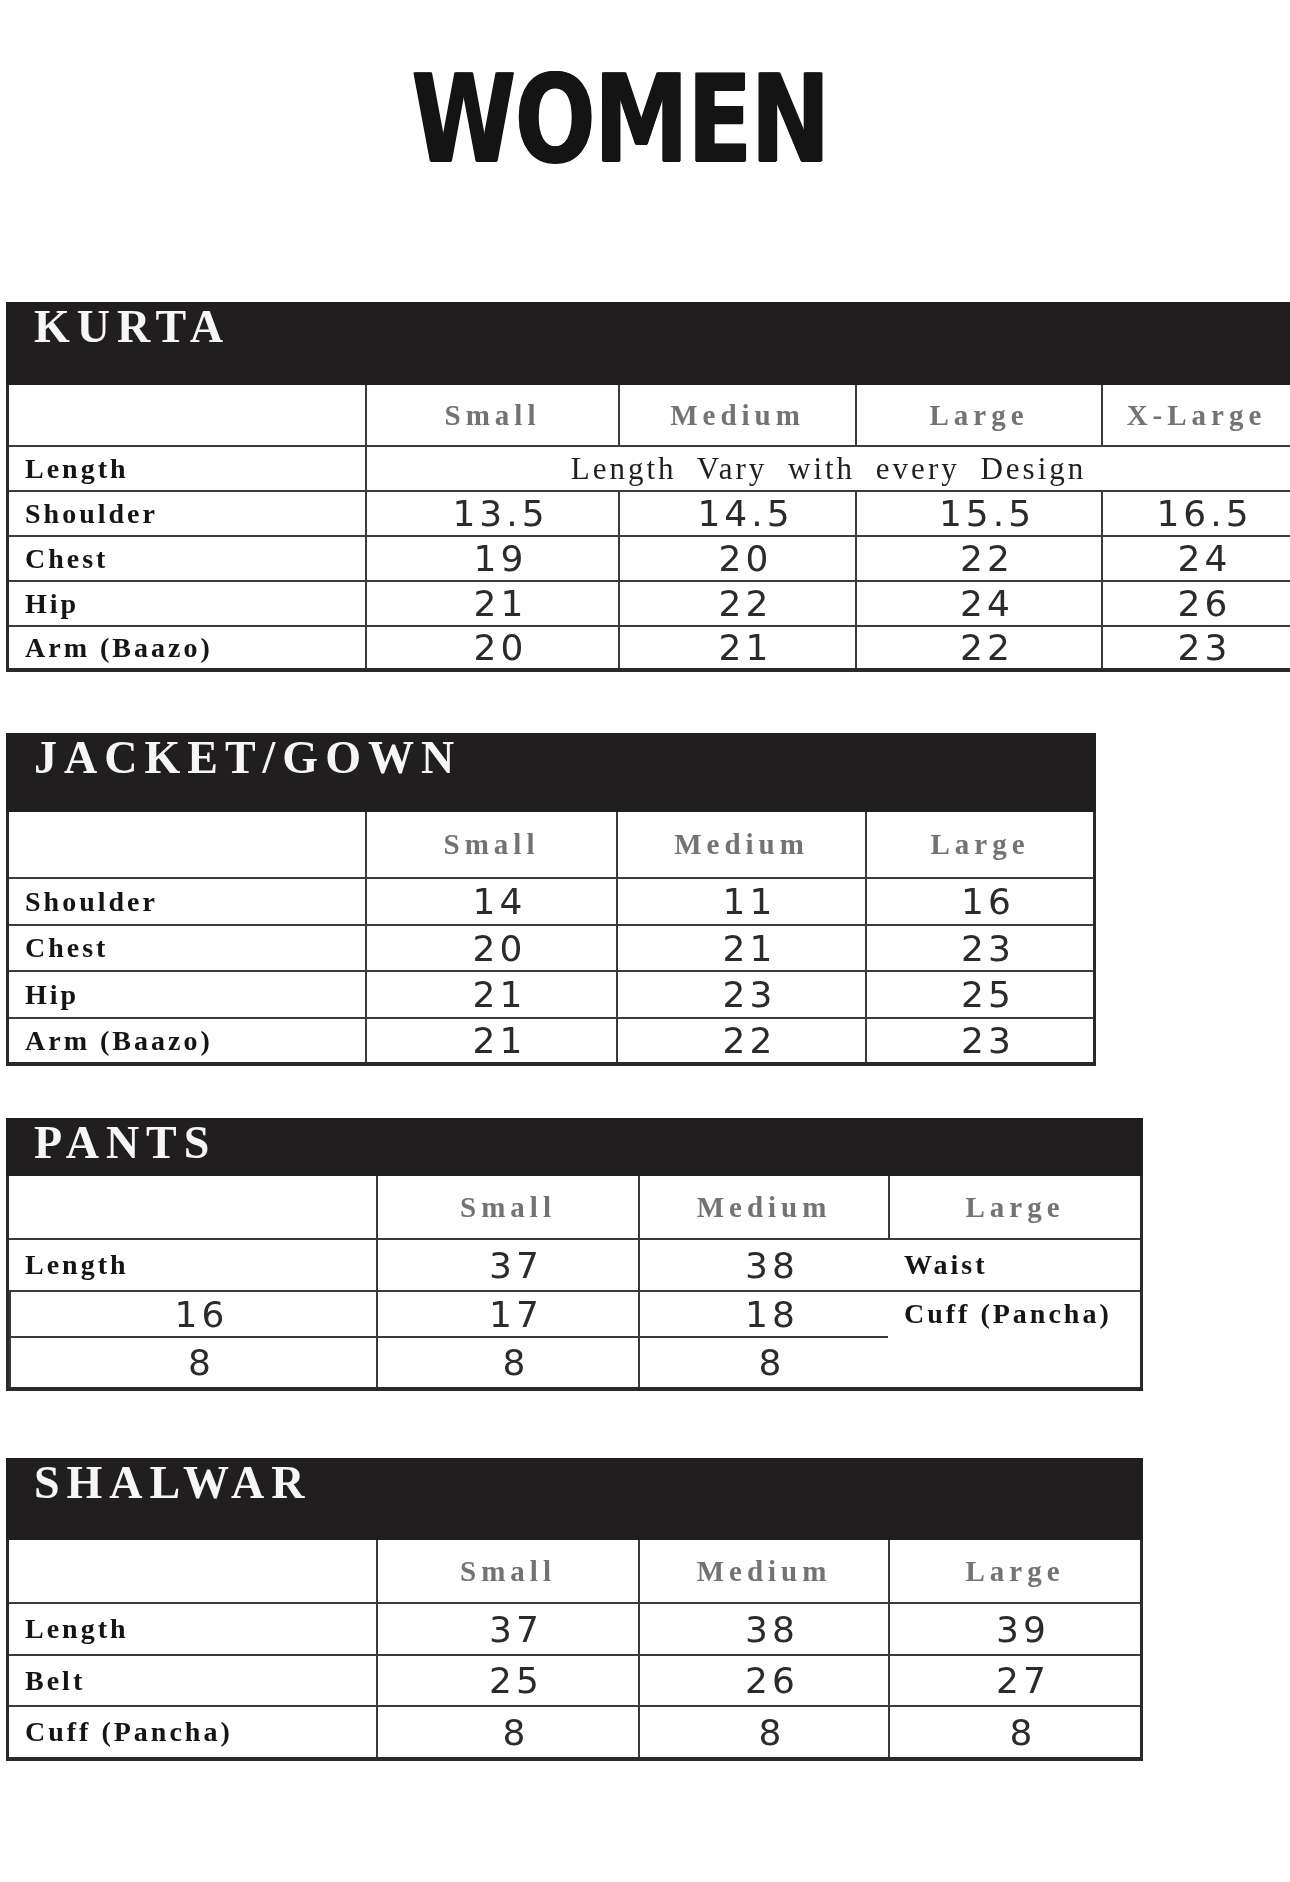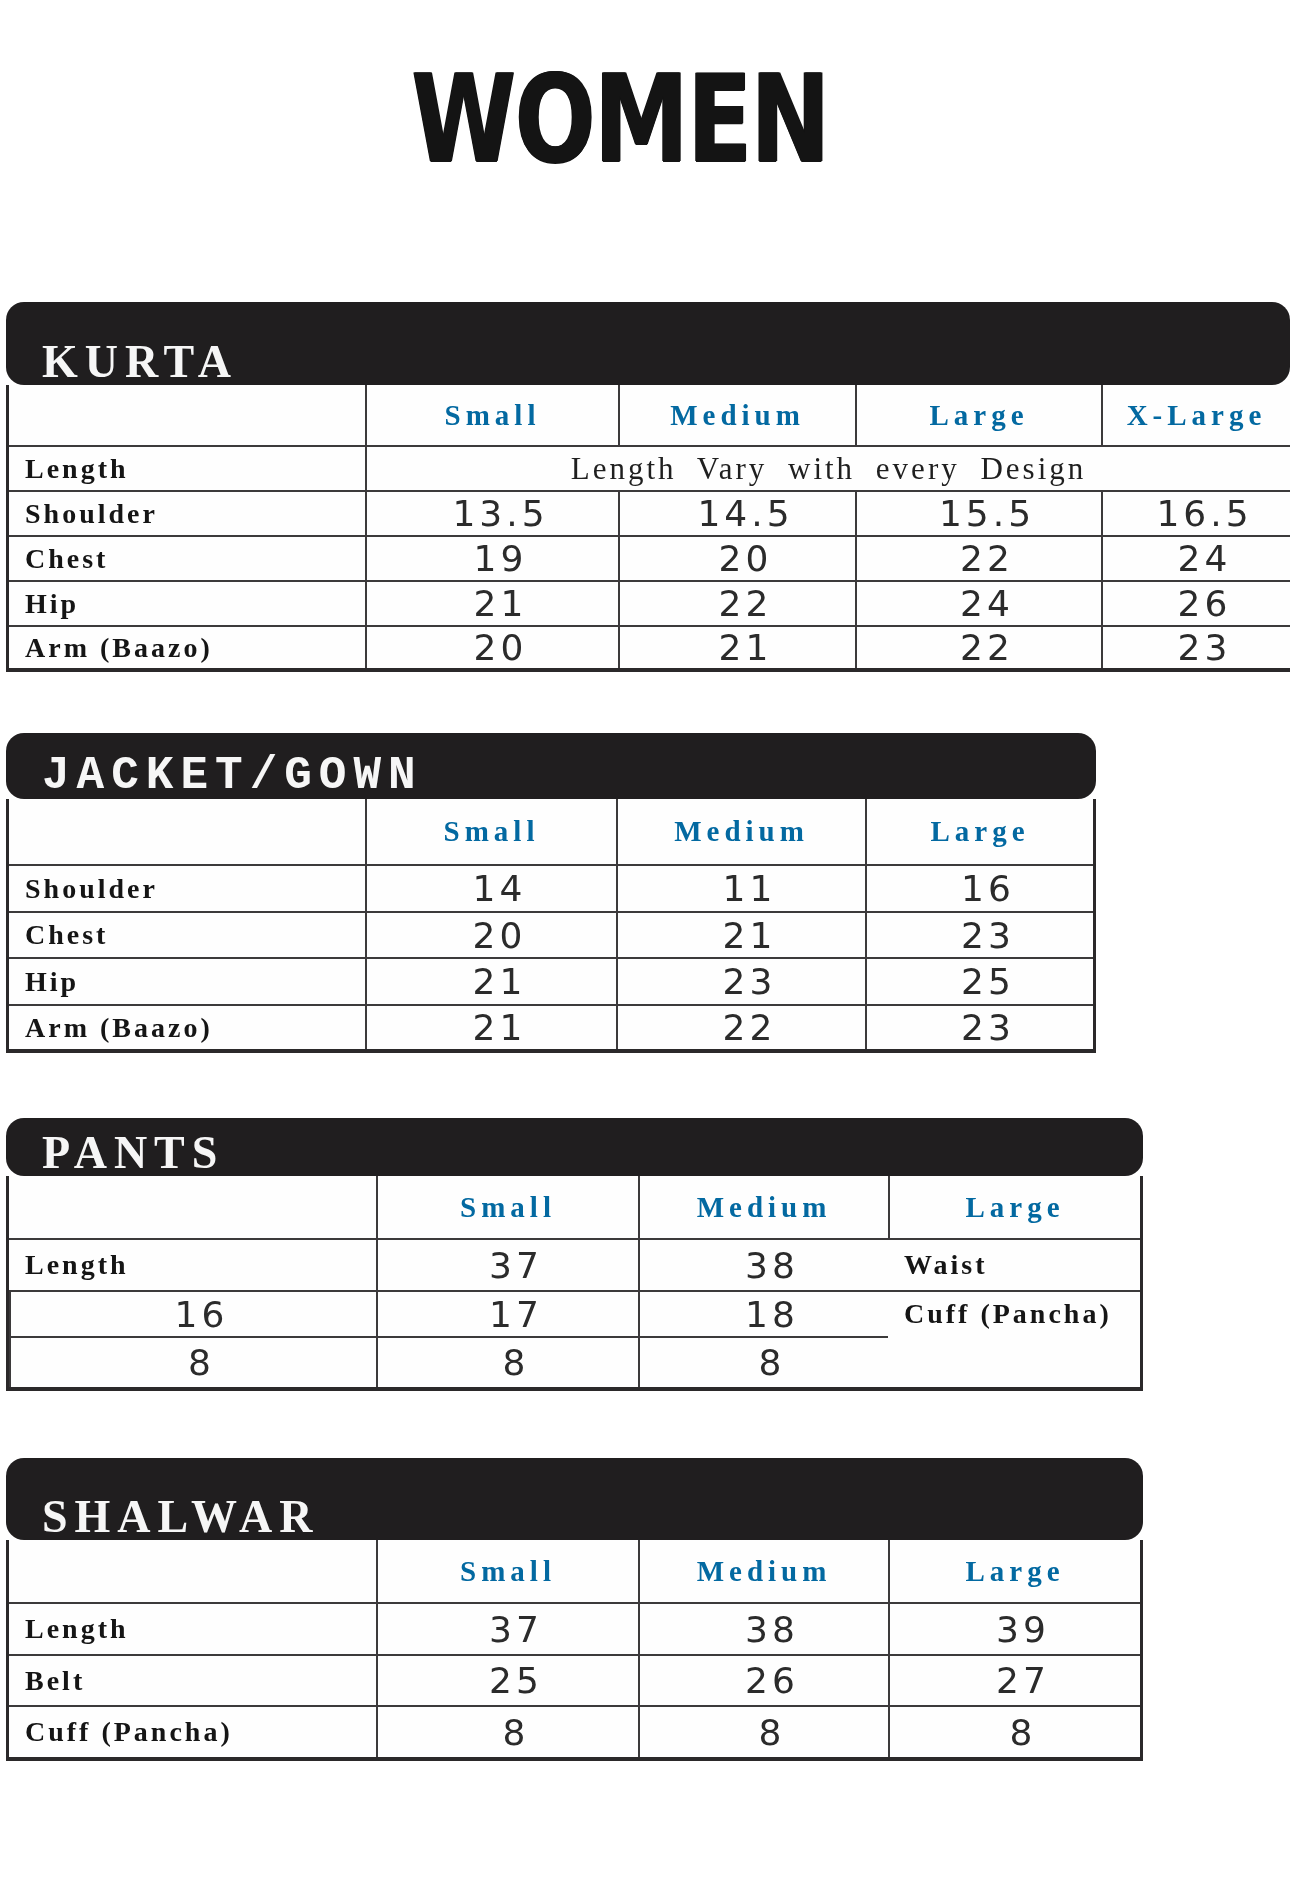--- a/index.html
+++ b/index.html
@@ -29,23 +29,22 @@
     letter-spacing:-2px;
     color:#141414;
     transform:scaleX(0.78);
     transform-origin:50% 50%;
     text-shadow:1px 0 0 #141414,-1px 0 0 #141414,0 1px 0 #141414;
     white-space:nowrap;
   }
   .section{position:absolute;left:6px;}
   .bar{
     background:var(--bar-bg);
-    display:flex;align-items:flex-end;
-    padding-left:36px;
-    border-radius:18px;
+    display:flex;align-items:flex-start;
+    padding-left:28px;
   }
   .bar-title{
     color:#f6f6f6;
     font-weight:bold;
     font-size:46px;
     letter-spacing:7px;
     line-height:1;
     padding-top:2px;
   }
   .grid{
@@ -62,21 +61,21 @@
     border-top:2px solid var(--line);
     box-sizing:border-box;
     overflow:hidden;
   }
   .cell.fc{border-left:none;}
   .cell.hr{border-top:none;}
   .hdr{
     font-weight:bold;
     font-size:29px;
     letter-spacing:5px;
-    color:#0369a1;
+    color:#737373;
   }
   .lbl{
     justify-content:flex-start;
     padding-left:16px;
     font-weight:bold;
     font-size:28px;
     letter-spacing:3px;
     color:#151515;
   }
   .num{
@@ -92,21 +91,21 @@
     letter-spacing:3px;
     word-spacing:10px;
     color:#1f1f1f;
   }
   
   #kurta{top:302px;width:1284px;}
   #kurta .bar{height:83px;width:100%;box-sizing:border-box;}
   #kurta .grid{grid-template-columns:356px 253px 237px 246px 1fr;grid-template-rows:60px 45px 45px 45px 45px 43px;width:100%;}
   
   #jacket{top:733px;width:1090px;}
-  #jacket .bar{height:66px;font-family:Liberation Mono, monospace;}
+  #jacket .bar{height:79px;}
   #jacket .grid{grid-template-columns:356px 251px 249px 1fr;grid-template-rows:65px 47px 46px 47px 45px;}
   
   #pants{top:1118px;width:1137px;}
   #pants .bar{height:58px;}
   #pants .grid{grid-template-columns:367px 262px 250px 1fr;grid-template-rows:62px 52px 46px 51px;}
   
   #shalwar{top:1458px;width:1137px;}
   #shalwar .bar{height:82px;}
   #shalwar .grid{grid-template-columns:367px 262px 250px 1fr;grid-template-rows:62px 52px 51px 52px;}
 </style>

